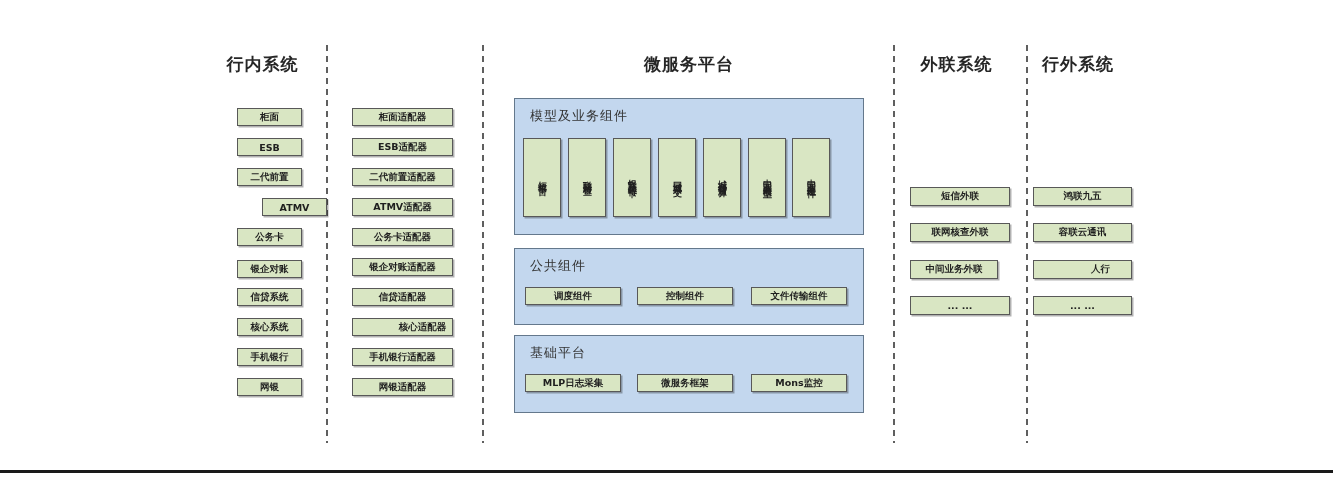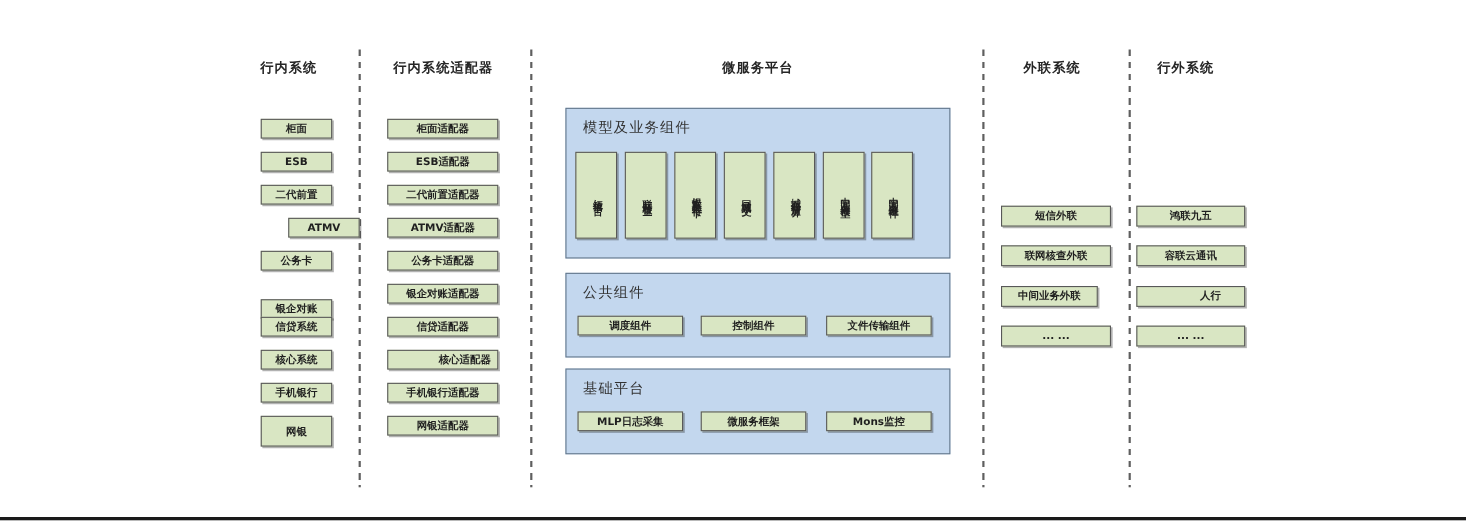--- a/index.html
+++ b/index.html
@@ -8,21 +8,21 @@
     position: relative;
     width: 1333px;
     height: 483px;
     background: #ffffff;
     font-family: "DejaVu Sans", "Liberation Sans", sans-serif;
     overflow: hidden;
   }
   .col-header {
     position: absolute;
     text-align: center;
-    font-size: 12px;
+    font-size: 17px;
     font-weight: bold;
     color: #262626;
     letter-spacing: 1px;
   }
   .divider {
     position: absolute;
     width: 2px;
     background: repeating-linear-gradient(to bottom, #5f5f5f 0 6px, transparent 6px 11px);
   }
   .gbox {
@@ -73,40 +73,39 @@
     height: 2.5px;
     background: #1a1a1a;
   }
 </style>
 </head>
 <body>
 
 <div class="canvas">
 
   <div class="col-header" style="left:200px; top:53px; width:125px;">行内系统</div>
-  <div class="col-header" style="left:340px; top:53px; width:126px;">行内系统适配器</div>
   <div class="col-header" style="left:514px; top:53px; width:350px;">微服务平台</div>
   <div class="col-header" style="left:894px; top:53px; width:125px;">外联系统</div>
   <div class="col-header" style="left:1015px; top:53px; width:126px;">行外系统</div>
 
   <div class="divider" style="left:326px; top:45px; height:398px;"></div>
   <div class="divider" style="left:482px; top:45px; height:398px;"></div>
   <div class="divider" style="left:893px; top:45px; height:398px;"></div>
   <div class="divider" style="left:1026px; top:45px; height:398px;"></div>
 
   <div class="gbox" style="left:237px; top:108px; width:65px; height:18px;">柜面</div>
   <div class="gbox" style="left:237px; top:138px; width:65px; height:18px;">ESB</div>
   <div class="gbox" style="left:237px; top:168px; width:65px; height:18px;">二代前置</div>
   <div class="gbox" style="left:237px; top:198px; width:65px; height:18px;margin-left:25px;">ATMV</div>
   <div class="gbox" style="left:237px; top:228px; width:65px; height:18px;">公务卡</div>
-  <div class="gbox" style="left:237px; top:272px; width:65px; height:18px;">银企对账</div>
+  <div class="gbox" style="left:237px; top:260px; width:65px; height:18px;">银企对账</div>
   <div class="gbox" style="left:237px; top:288px; width:65px; height:18px;">信贷系统</div>
   <div class="gbox" style="left:237px; top:318px; width:65px; height:18px;">核心系统</div>
   <div class="gbox" style="left:237px; top:348px; width:65px; height:18px;">手机银行</div>
-  <div class="gbox" style="left:237px; top:378px; width:65px; height:28px;">网银</div>
+  <div class="gbox" style="left:237px; top:378px; width:65px; height:18px;">网银</div>
 
   <div class="gbox" style="left:352px; top:108px; width:101px; height:18px;">柜面适配器</div>
   <div class="gbox" style="left:352px; top:138px; width:101px; height:18px;">ESB适配器</div>
   <div class="gbox" style="left:352px; top:168px; width:101px; height:18px;">二代前置适配器</div>
   <div class="gbox" style="left:352px; top:198px; width:101px; height:18px;">ATMV适配器</div>
   <div class="gbox" style="left:352px; top:228px; width:101px; height:18px;">公务卡适配器</div>
   <div class="gbox" style="left:352px; top:258px; width:101px; height:18px;">银企对账适配器</div>
   <div class="gbox" style="left:352px; top:288px; width:101px; height:18px;">信贷适配器</div>
   <div class="gbox" style="left:352px; top:318px; width:101px; height:18px;padding-left:40px;">核心适配器</div>
   <div class="gbox" style="left:352px; top:348px; width:101px; height:18px;">手机银行适配器</div>

